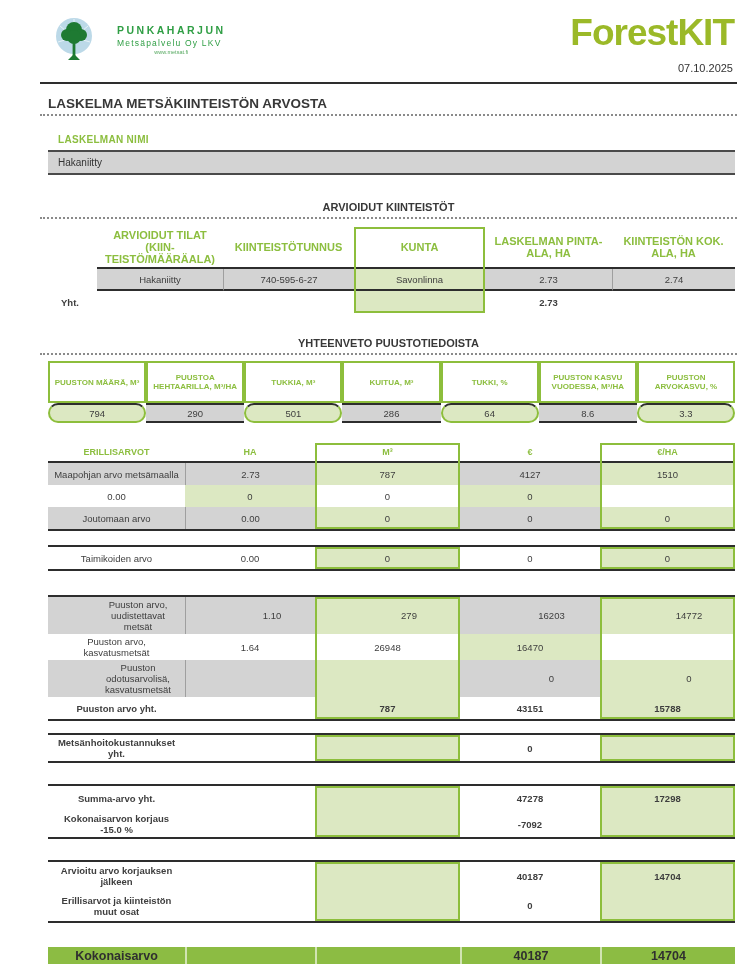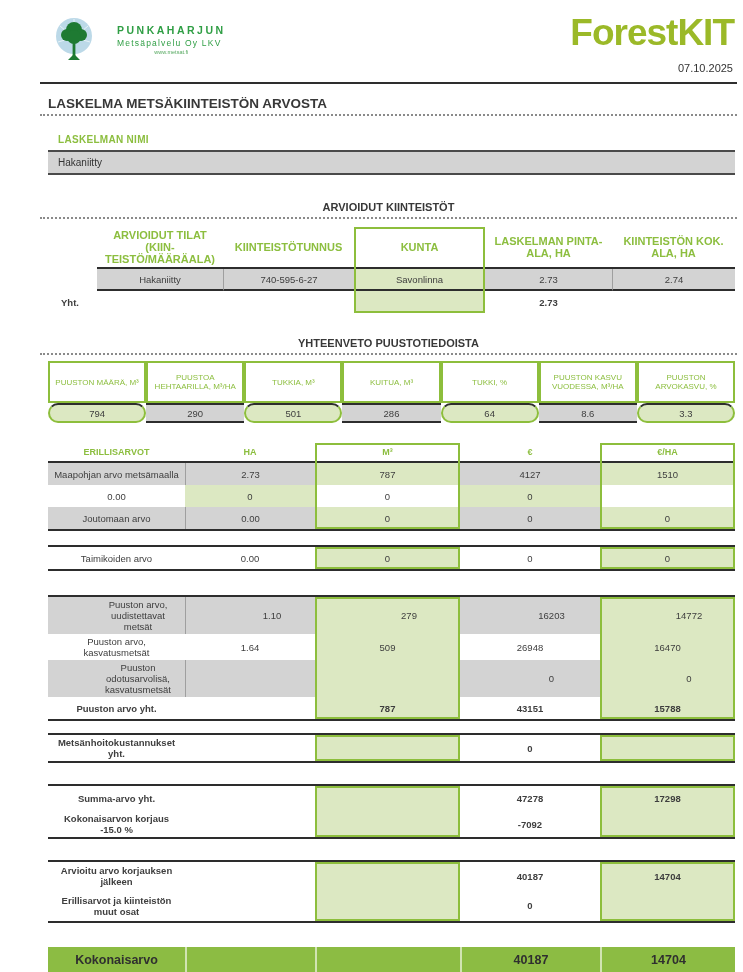--- a/index.html
+++ b/index.html
@@ -40,21 +40,21 @@
   .t1 .d.div { border-left: 1px solid #9f9f9f; }
   .t1 .y { height: 22px; font-weight: bold; }
   .t1 .y.gut { justify-content: flex-start; padding-left: 13px; }
   .t1 .y.greenbg { background: #dce8c2; }
   .ovl { position: absolute; top: 0; bottom: 0; border: 2px solid #8dbe3c; pointer-events: none; }
   .t1 .ovl { left: 306px; width: 131px; }
 
   
   .t2 { margin: 6px 0 0 8px; width: 687px; }
   .t2row { display: grid; grid-template-columns: repeat(7, 1fr); }
-  .t2 .h { border: 2px solid #8dbe3c; background: #fff; color: #8cbe3f; font-weight: normal; font-size: 8px; min-height: 42px; padding: 3px 3px; }
+  .t2 .h { border: 2px solid #8dbe3c; background: #fff; color: #8cbe3f; font-weight: bold; font-size: 8px; min-height: 42px; padding: 3px 3px; }
   .t2 .v { height: 20px; font-size: 9.5px; border-top: 2px solid #2d2d2d; }
   .t2 .v.g { background: #dce8c2; border-left: 2px solid #8dbe3c; border-right: 2px solid #8dbe3c; border-bottom: 2px solid #8dbe3c; border-radius: 10px; }
   .t2 .v.k { background: #d3d3d3; border-bottom: 2px solid #2d2d2d; }
 
   
   .t3 { position: relative; margin-left: 8px; width: 687px; }
   .t3row { display: grid; grid-template-columns: 137px 130px 145px 140px 135px; }
   .t3 .gh { color: #8cbe3f; font-weight: bold; font-size: 9px; height: 20px; border-bottom: 2px solid #2d2d2d; }
   .t3 .r .cell { min-height: 22px; }
   .t3 .r.tall .cell { min-height: 34px; padding-left: 48px; }
@@ -66,21 +66,21 @@
   .t3 .r .cell.gcol { background: #dce8c2; }
   .t3 .r.gray .cell.hadiv { border-left: 1px solid #9f9f9f; }
   .t3 .r.bold .cell { font-weight: bold; }
   .t3.grp { border-top: 2px solid #2d2d2d; border-bottom: 2px solid #2d2d2d; }
   .t3.headgrp { border-bottom: 2px solid #2d2d2d; margin-top: 20px; }
   .ovl.m3 { left: 267px; width: 145px; }
   .ovl.eurha { left: 552px; width: 135px; }
   .mt14 { margin-top: 14px; } .mt24 { margin-top: 24px; } .mt12 { margin-top: 12px; } .mt21 { margin-top: 21px; }
 
   
-  .bar { margin: 24px 0 0 8px; width: 687px; height: 26px; background: #8cbc43; display: grid; grid-template-columns: 137px 130px 145px 140px 135px; }
+  .bar { margin: 24px 0 0 8px; width: 687px; height: 17px; background: #8cbc43; display: grid; grid-template-columns: 137px 130px 145px 140px 135px; }
   .bar .bcell { display: flex; align-items: center; justify-content: center; font-weight: bold; font-size: 12.5px; color: #2f2f2f; }
   .bar .bcell + .bcell { border-left: 2px solid rgba(255,255,255,.6); }
 </style>
 </head>
 <body>
 
 <div class="page">
 
   <div class="hdr">
     <div class="logo">
@@ -219,21 +219,20 @@
       <div class="t3row r tall gray">
         <div class="cell">Puuston arvo, uudistettavat metsät</div>
         <div class="cell hadiv">1.10</div>
         <div class="cell gcol">279</div>
         <div class="cell">16203</div>
         <div class="cell gcol">14772</div>
       </div>
       <div class="t3row r">
         <div class="cell">Puuston arvo, kasvatusmetsät</div>
         <div class="cell">1.64</div>
-        <div class="cell gcol">509</div>
         <div class="cell">26948</div>
         <div class="cell gcol">16470</div>
       </div>
       <div class="t3row r tall gray">
         <div class="cell">Puuston odotusarvolisä, kasvatusmetsät</div>
         <div class="cell hadiv"></div>
         <div class="cell gcol"></div>
         <div class="cell">0</div>
         <div class="cell gcol">0</div>
       </div>

